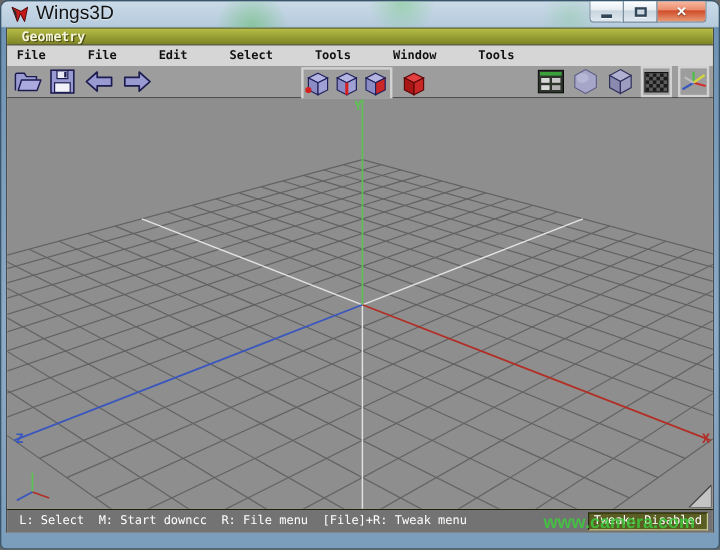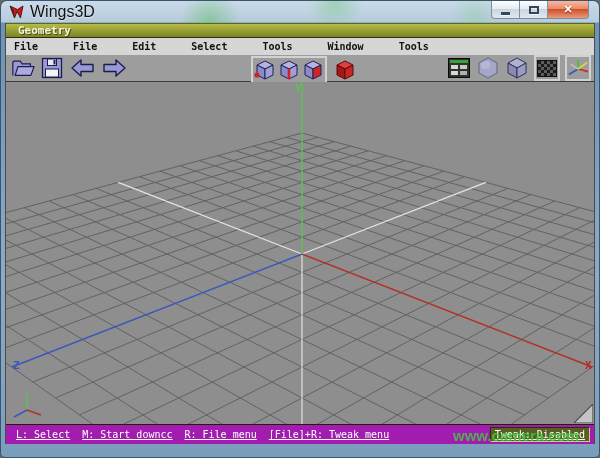--- a/index.html
+++ b/index.html
@@ -66,23 +66,23 @@
     width:20px;height:17px;border:1px solid #111;
     background:repeating-conic-gradient(#5c5c5c 0% 25%, #1b1b1b 0% 50%);
     background-size:6px 6px;
   }
   
   .viewport{flex:1 1 auto;position:relative;overflow:hidden;}
   .axis-label{position:absolute;font:bold 11px "DejaVu Sans Mono",monospace;pointer-events:none;}
   .grip{position:absolute;right:1px;bottom:1px;line-height:0;}
   
   .statusbar{
-    height:20px;flex:0 0 20px;background:#a21caf;border-top:1px solid #1e2008;
+    height:20px;flex:0 0 20px;background:#737373;border-top:1px solid #1e2008;
     display:flex;align-items:center;padding:0 4px 0 10px;
-    font:10px "DejaVu Sans Mono",monospace;color:#fff;text-decoration:underline;
+    font:10px "DejaVu Sans Mono",monospace;color:#fff;
   }
   .hint{margin-right:12px;white-space:pre;}
   .tweak-box{
     margin-left:auto;background:#5a5e22;color:#fff;padding:1px 4px;
     border:1px solid #caca96;border-top-color:#2a2c0e;border-left-color:#2a2c0e;
     font:10px "DejaVu Sans Mono",monospace;white-space:pre;
   }
   
   .wm1{position:absolute;left:458px;top:392px;font:bold 25px "DejaVu Sans",sans-serif;letter-spacing:1px;opacity:.8;z-index:30;pointer-events:none;}
   .wm2{position:absolute;left:452px;top:426px;font:bold 15px "Liberation Sans",sans-serif;opacity:.85;z-index:30;pointer-events:none;}

